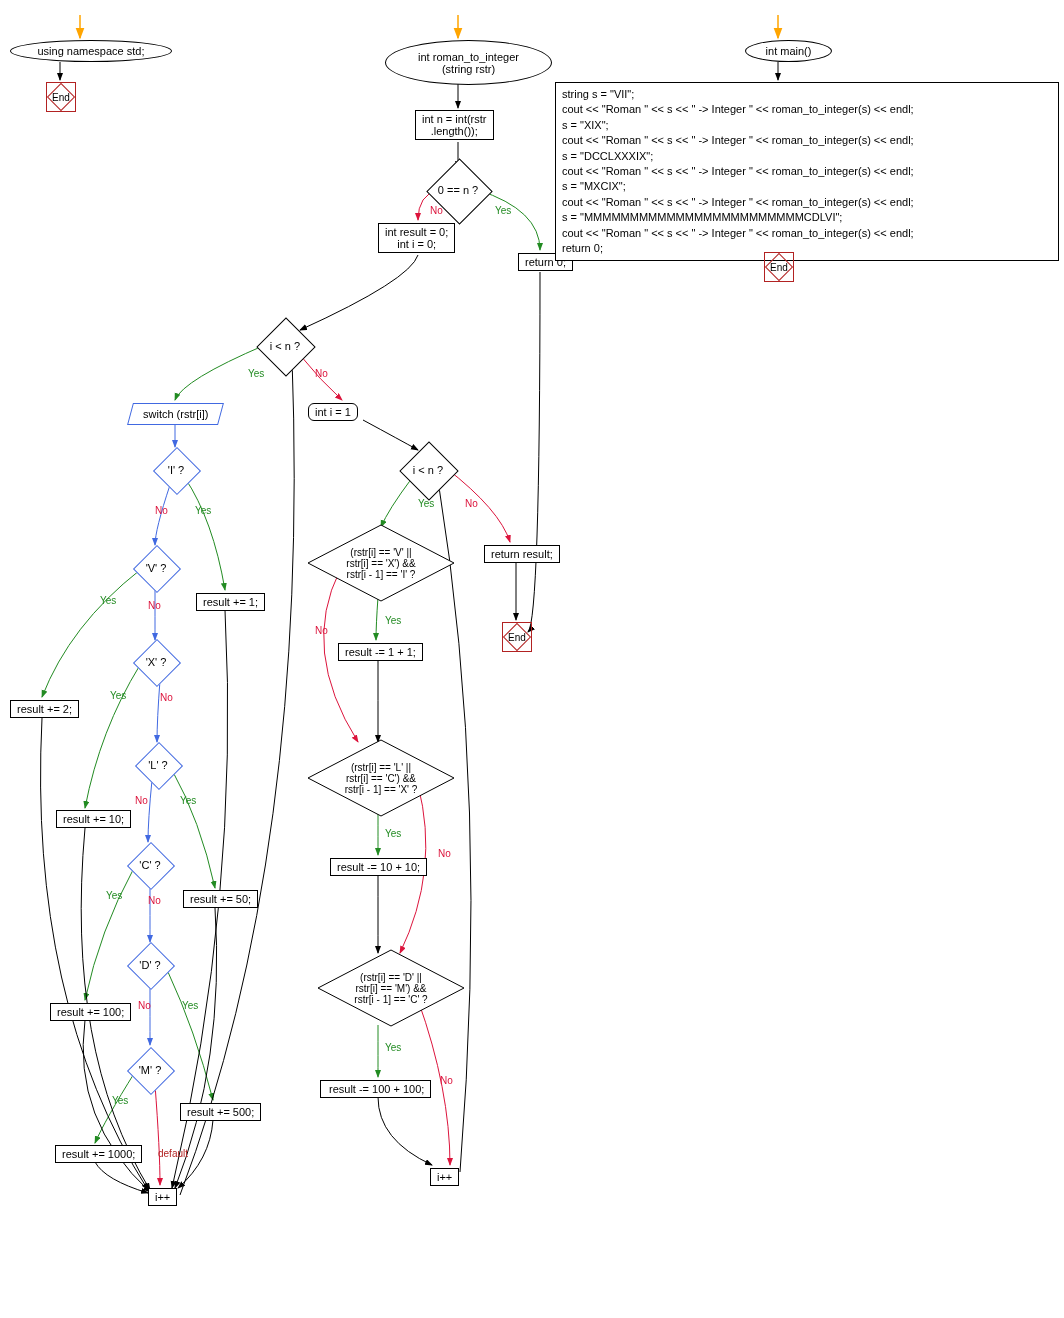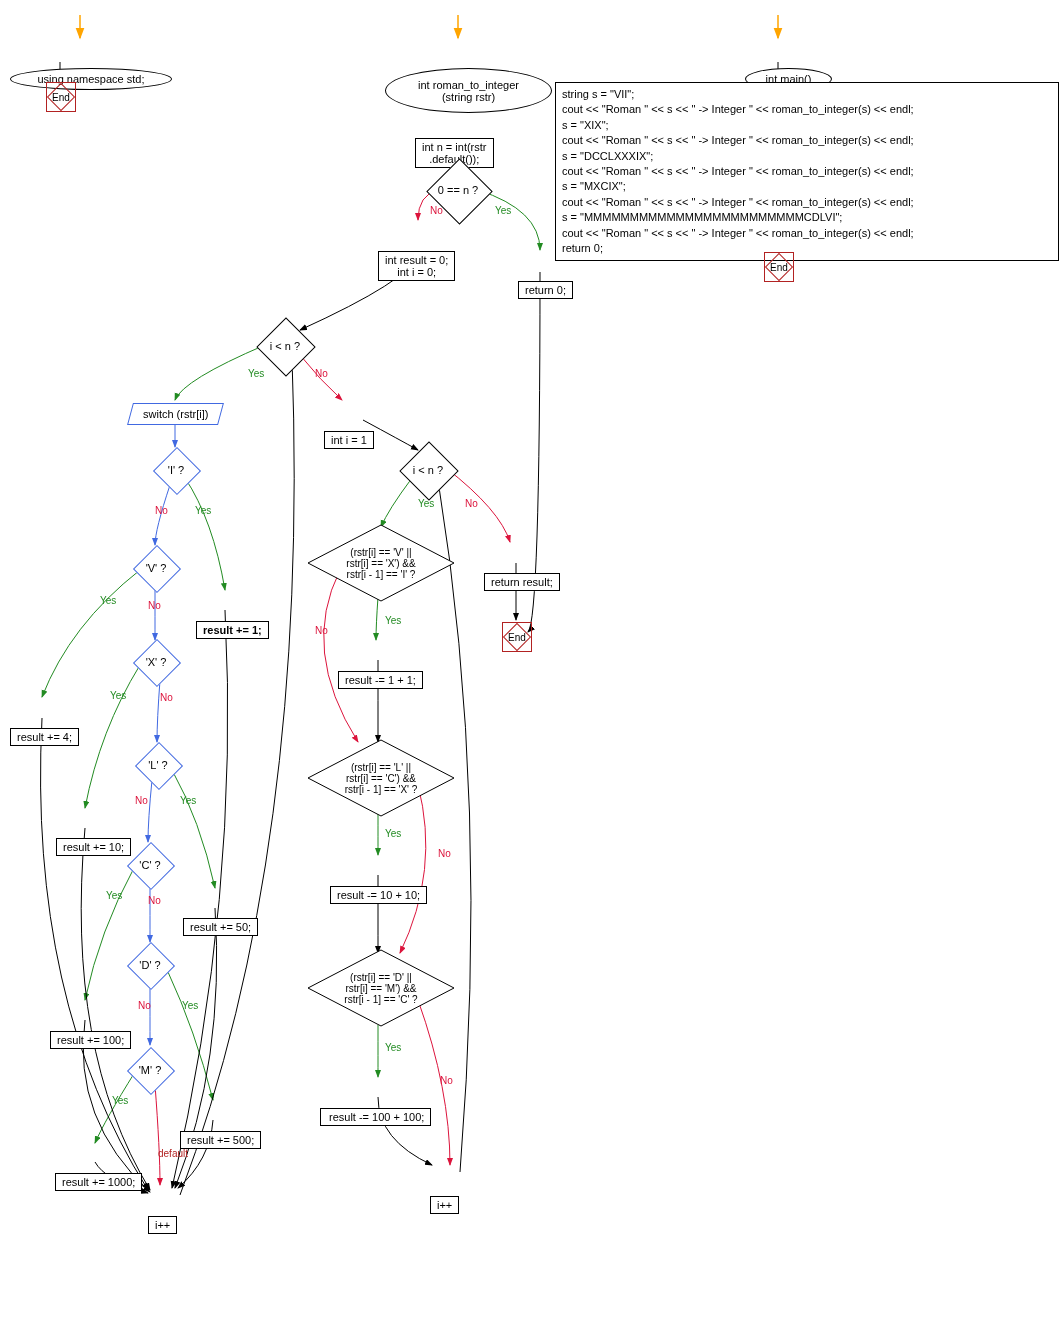--- a/index.html
+++ b/index.html
@@ -13,21 +13,20 @@
       height: 1318px;
     }
     .node {
       position: absolute;
       text-align: center;
       display: flex;
       align-items: center;
       justify-content: center;
       flex-direction: column;
       white-space: pre-line;
-      margin-top: 28px;
     }
     .rect {
       border: 1px solid black;
       background: white;
       padding: 2px 6px;
     }
     .ellipse {
       border: 1px solid black;
       border-radius: 50%;
       background: white;
@@ -246,21 +245,21 @@
   <div class="end-square"></div>
   <div class="end-text">End</div>
 </div>
 
 <div class="node ellipse" style="top:40px; left:385px; width:145px; height:35px;">
   <span>int roman_to_integer
 (string rstr)</span>
 </div>
 <div class="node rect" style="top:110px; left:415px;">
   <span>int n = int(rstr
-.default());</span>
+.length());</span>
 </div>
 <div class="diamond" style="top:160px; left:408px;">
   <div class="diamond-shape" style="width:45px; height:45px; margin-top:-22px; margin-left:-22px;"></div>
   <div class="diamond-text">0 == n ?</div>
 </div>
 <div class="label no" style="top:205px; left:430px;">No</div>
 <div class="label yes" style="top:205px; left:495px;">Yes</div>
 <div class="node rect" style="top:223px; left:378px;">
   <span>int result = 0;
 int i = 0;</span>
@@ -272,51 +271,51 @@
 <div class="diamond" style="top:316px; left:235px;">
   <div class="diamond-shape" style="width:40px; height:40px; margin-top:-20px; margin-left:-20px;"></div>
   <div class="diamond-text">i &lt; n ?</div>
 </div>
 <div class="label yes" style="top:368px; left:248px;">Yes</div>
 <div class="label no" style="top:368px; left:315px;">No</div>
 
 <div class="parallelogram" style="top:403px; left:130px;">
   <span>switch (rstr[i])</span>
 </div>
-<div class="node rect" style="top:403px; left:324px;">
+<div class="node rect" style="top:403px; left:308px;border-radius:6px;">
   <span>int i = 1</span>
 </div>
 
 <div class="diamond diamond-blue" style="top:440px; left:126px;">
   <div class="diamond-shape" style="width:32px; height:32px; margin-top:-16px; margin-left:-16px;"></div>
   <div class="diamond-text">'I' ?</div>
 </div>
 <div class="label no" style="top:505px; left:155px;">No</div>
 <div class="label yes" style="top:505px; left:195px;">Yes</div>
 
 <div class="diamond diamond-blue" style="top:538px; left:106px;">
   <div class="diamond-shape" style="width:32px; height:32px; margin-top:-16px; margin-left:-16px;"></div>
   <div class="diamond-text">'V' ?</div>
 </div>
 <div class="label yes" style="top:595px; left:100px;">Yes</div>
 <div class="label no" style="top:600px; left:148px;">No</div>
 
-<div class="node rect" style="top:593px; left:196px;font-weight:bold;">
+<div class="node rect" style="top:593px; left:196px;">
   <span>result += 1;</span>
 </div>
 
 <div class="diamond diamond-blue" style="top:632px; left:106px;">
   <div class="diamond-shape" style="width:32px; height:32px; margin-top:-16px; margin-left:-16px;"></div>
   <div class="diamond-text">'X' ?</div>
 </div>
 <div class="label yes" style="top:690px; left:110px;">Yes</div>
 <div class="label no" style="top:692px; left:160px;">No</div>
 
 <div class="node rect" style="top:700px; left:10px;">
-  <span>result += 4;</span>
+  <span>result += 2;</span>
 </div>
 
 <div class="diamond diamond-blue" style="top:735px; left:108px;">
   <div class="diamond-shape" style="width:32px; height:32px; margin-top:-16px; margin-left:-16px;"></div>
   <div class="diamond-text">'L' ?</div>
 </div>
 <div class="label no" style="top:795px; left:135px;">No</div>
 <div class="label yes" style="top:795px; left:180px;">Yes</div>
 
 <div class="node rect" style="top:810px; left:56px;">
@@ -395,21 +394,21 @@
   <div class="diamond-text" style="font-size:10px;">(rstr[i] == 'L' ||
 rstr[i] == 'C') &amp;&amp;
 rstr[i - 1] == 'X' ?</div>
 </div>
 <div class="label yes" style="top:828px; left:385px;">Yes</div>
 <div class="label no" style="top:848px; left:438px;">No</div>
 <div class="node rect" style="top:858px; left:330px;">
   <span>result -= 10 + 10;</span>
 </div>
 
-<div class="diamond" style="top:948px; left:306px; width:150px; height:80px;text-decoration:underline;">
+<div class="diamond" style="top:948px; left:316px; width:150px; height:80px;text-decoration:underline;">
   <svg width="150" height="80" style="position:absolute;top:0;left:0;">
     <polygon points="75,2 148,40 75,78 2,40" fill="white" stroke="black"></polygon>
   </svg>
   <div class="diamond-text" style="font-size:10px;">(rstr[i] == 'D' ||
 rstr[i] == 'M') &amp;&amp;
 rstr[i - 1] == 'C' ?</div>
 </div>
 <div class="label yes" style="top:1042px; left:385px;">Yes</div>
 <div class="label no" style="top:1075px; left:440px;">No</div>
 <div class="node rect" style="top:1080px; left:320px;padding-left:8px;">

